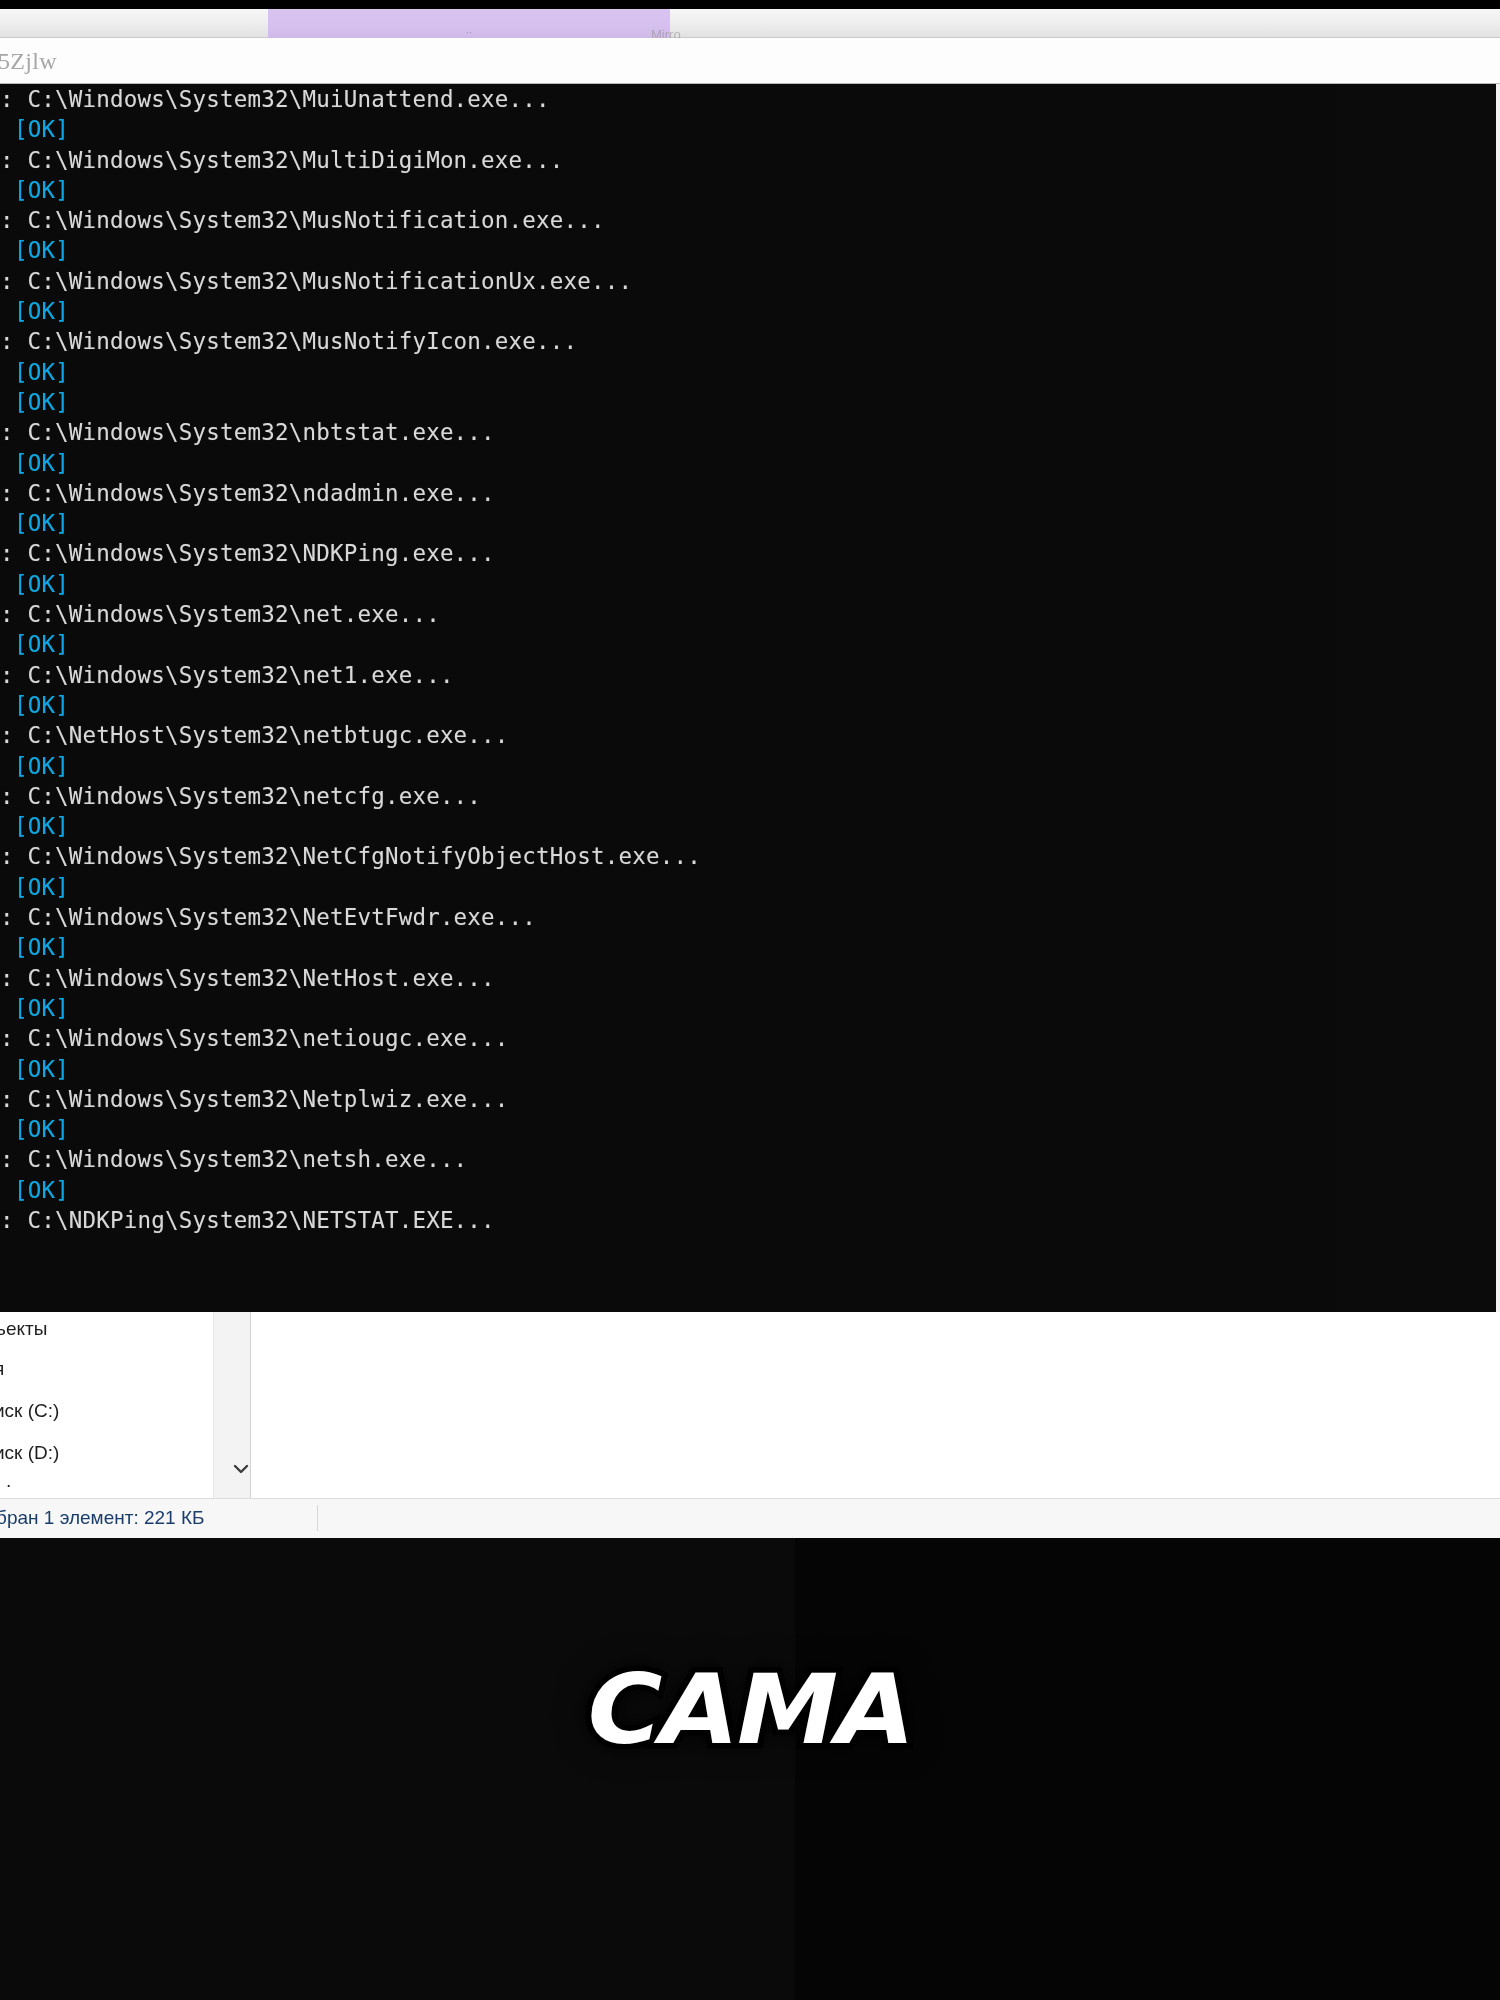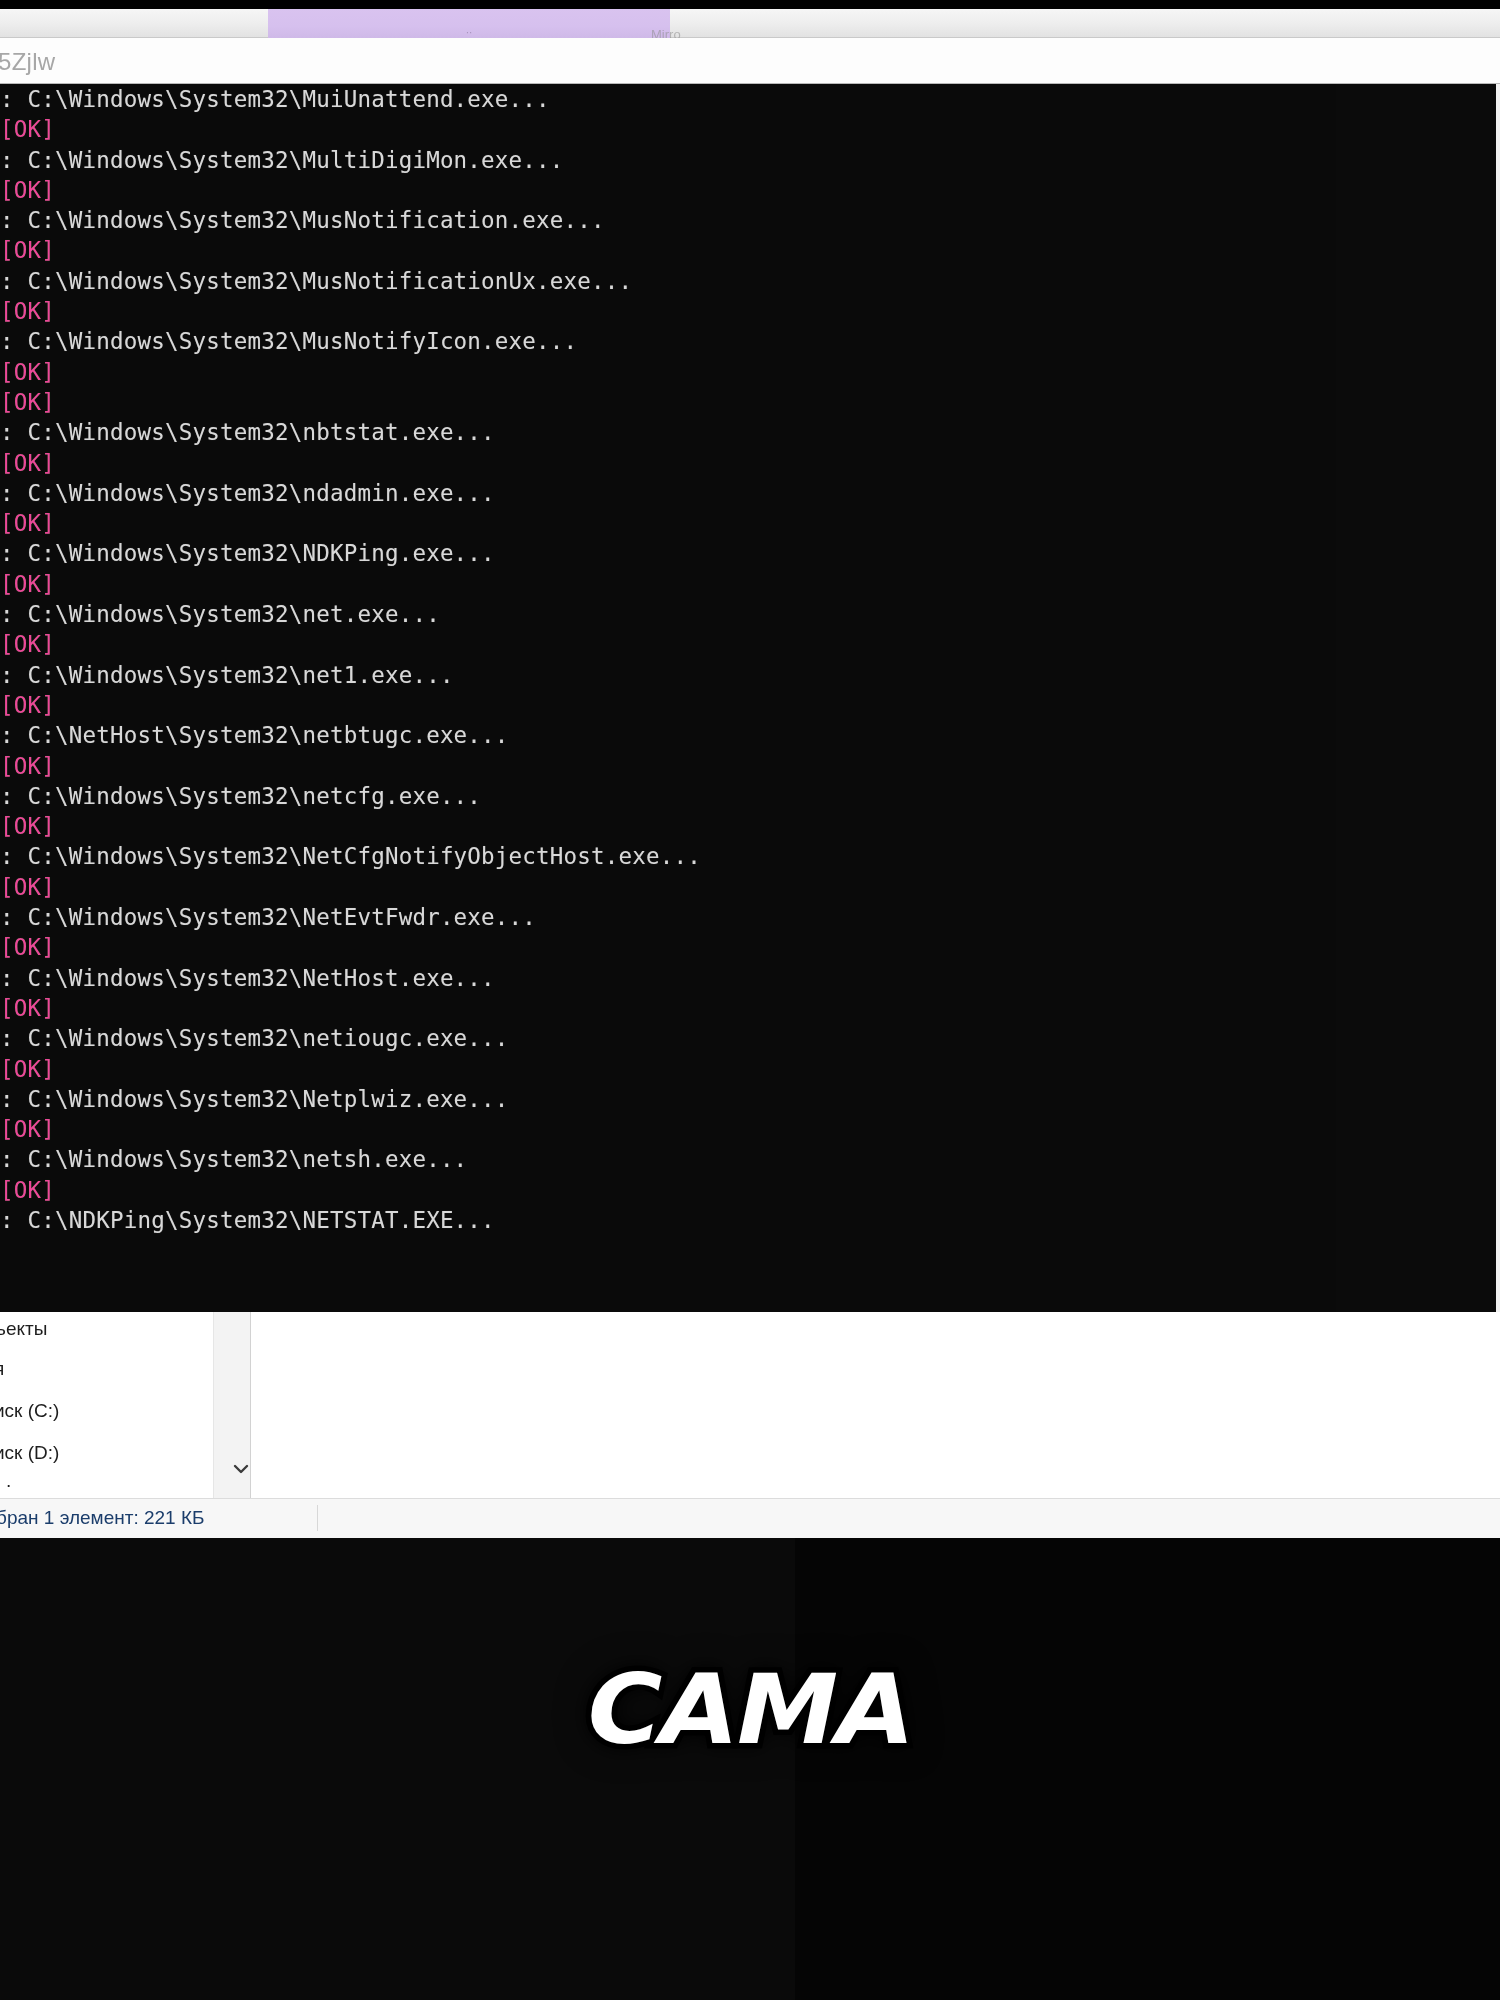--- a/index.html
+++ b/index.html
@@ -57,20 +57,21 @@
     opacity: 0.55;
     white-space: nowrap;
   }
   .chrome-toolbar {
     position: absolute;
     left: 0; top: 38px;
     width: 1500px; height: 46px;
     background: #fdfdfd;
     border-bottom: 1px solid #b9b9b9;
     box-sizing: border-box;
+    font-family: Liberation Serif, serif;
   }
   .omni-text {
     position: absolute;
     left: -2px; top: 10px;
     font-size: 24px;
     color: #a7a7a7;
     letter-spacing: 0.3px;
     white-space: nowrap;
   }
 
@@ -90,21 +91,22 @@
     font-family: "DejaVu Sans Mono", "Liberation Mono", monospace;
     font-size: 22.5px;
     letter-spacing: 0.2px;
   }
   .line.path {
     color: #d8d8d8;
     padding-left: 0px;
     text-shadow: 0 0 1px rgba(255,255,255,0.25);
   }
   .line.ok {
-    color: #ec4899;
+    color: #0ea5e9;
+    padding-left: 14px;
     text-shadow: 0 0 1px rgba(30,170,40,0.4);
   }
 
   
   #explorer {
     position: absolute;
     left: 0; top: 1312px;
     width: 1500px; height: 226px;
     background: #ffffff;
     overflow: hidden;

